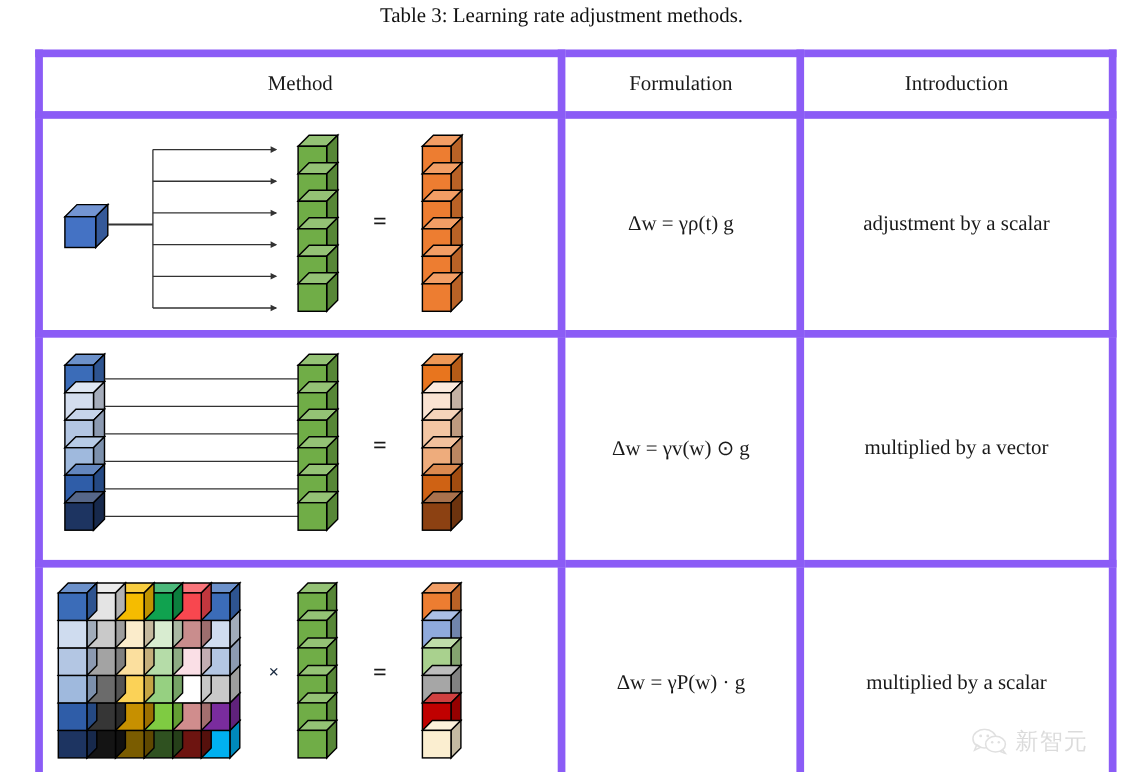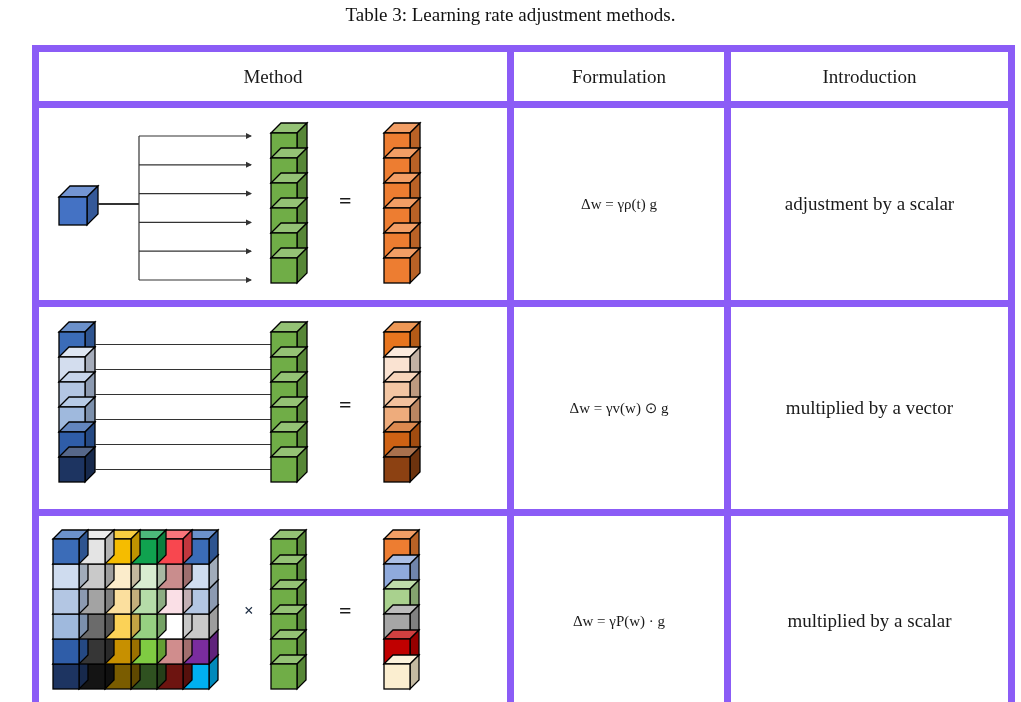--- a/index.html
+++ b/index.html
@@ -28,21 +28,21 @@
   table.tbl th{
     font-weight:normal;font-size:19px;height:49px;
     font-family:"Liberation Serif", serif;
   }
   .c-method{width:468px;}
   .c-form{width:210px;}
   .c-intro{width:277px;}
 
   .formula{
     font-family:"Liberation Serif", serif;
-    font-size:15px;font-style:normal;white-space:nowrap;
+    font-size:19px;font-style:normal;white-space:nowrap;
   }
   .intro{font-size:19px;font-family:"Liberation Serif", serif;}
 
   .diagram{position:relative;width:100%;height:100%;}
   .r1{height:192px;}
   .r2{height:202px;}
   .r3{height:210px;}
 
   .eq{
     position:absolute;font-size:22px;font-weight:bold;
@@ -540,14 +540,27 @@
           <span class="formula">Δw = γP(w) · g</span>
         </td>
         <td class="c-intro">
           <span class="intro">multiplied by a scalar</span>
         </td>
       </tr>
 
     </tbody>
   </table>
 
+  <div class="watermark">
+    <svg width="34" height="24" viewBox="0 0 34 24">
+      <ellipse cx="12" cy="9.5" rx="10.5" ry="8.5" fill="none" stroke="#9a9a9a" stroke-width="1.4"></ellipse>
+      <path d="M5 15 L3 20 L8.5 17.2 Z" fill="none" stroke="#9a9a9a" stroke-width="1.4"></path>
+      <circle cx="8.5" cy="7" r="1.3" fill="#9a9a9a"></circle>
+      <circle cx="15" cy="7" r="1.3" fill="#9a9a9a"></circle>
+      <ellipse cx="22" cy="14.5" rx="9" ry="7.2" fill="#ffffff" stroke="#9a9a9a" stroke-width="1.4"></ellipse>
+      <path d="M28.5 19.5 L31 23 L26.5 21.2 Z" fill="#ffffff" stroke="#9a9a9a" stroke-width="1.4"></path>
+      <circle cx="19" cy="12.8" r="1.1" fill="#9a9a9a"></circle>
+      <circle cx="25" cy="12.8" r="1.1" fill="#9a9a9a"></circle>
+    </svg>
+    <span class="wtext">新智元</span>
+  </div>
 
 </div>
 
 </body></html>

